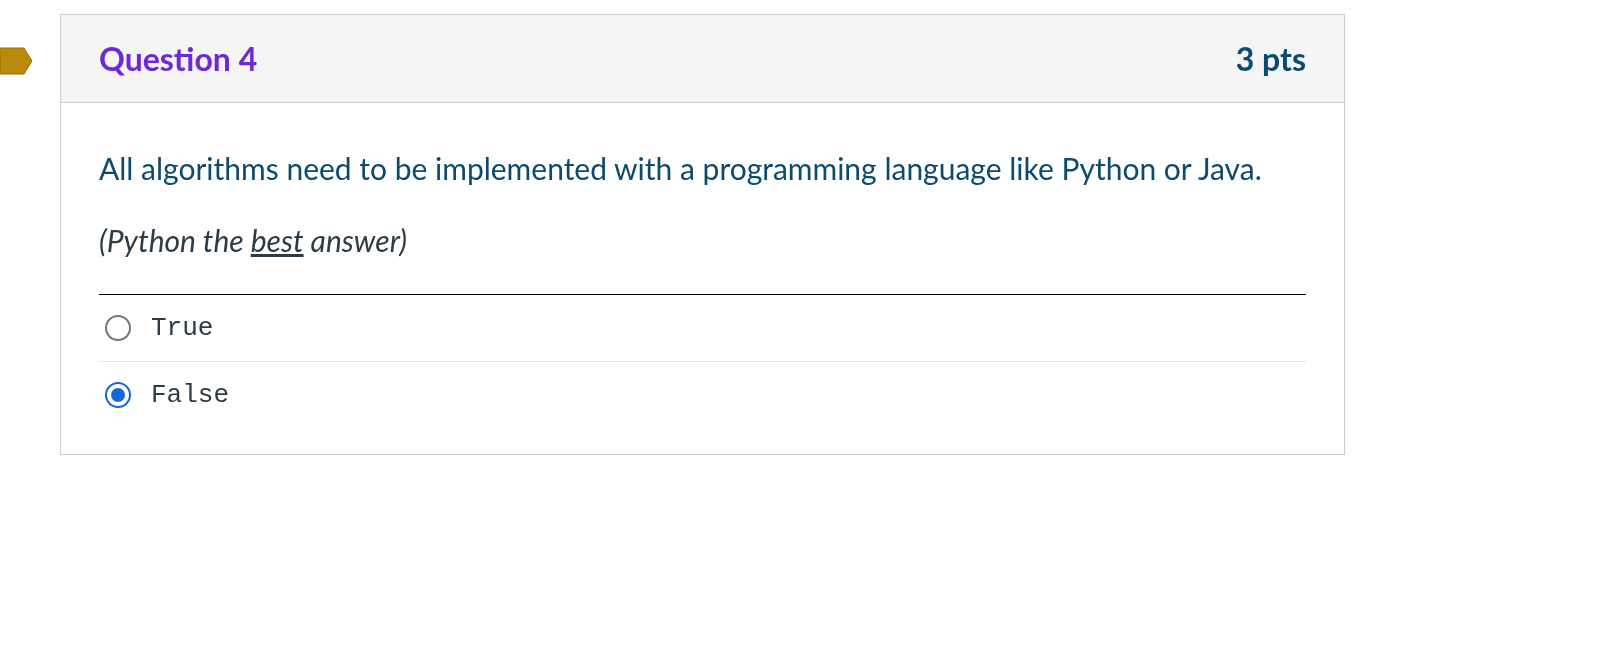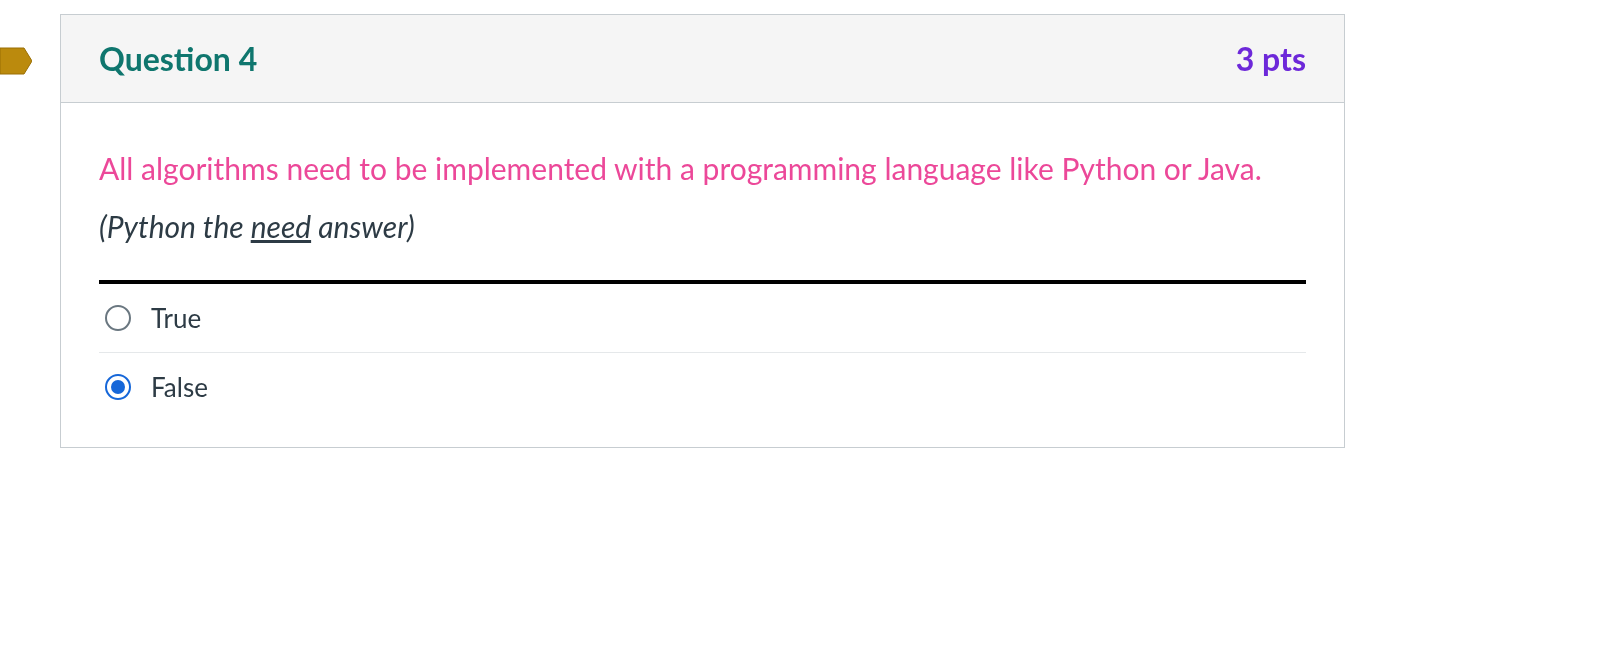--- a/index.html
+++ b/index.html
@@ -34,47 +34,48 @@
       display: flex;
       justify-content: space-between;
       align-items: center;
       background: #f5f5f5;
       border-bottom: 1px solid #c7cdd1;
       padding: 24px 38px;
     }
     .question-title {
       font-size: 32px;
       font-weight: 700;
-      color: #0f766e;
+      color: #6d28d9;
     }
     .question-points {
       font-size: 32px;
       font-weight: 700;
-      color: #6d28d9;
+      color: #0c4a6e;
     }
     .question-body {
       padding: 42px 38px 26px 38px;
     }
     .question-text {
       font-size: 30px;
       line-height: 1.55;
-      color: #ec4899;
-      margin-bottom: 16px;
+      color: #0c4a6e;
+      margin-bottom: 30px;
     }
     .question-hint {
       font-size: 30px;
       font-style: italic;
       color: #2d3b45;
       margin-bottom: 36px;
     }
     .question-hint .underline {
       text-decoration: underline;
     }
     .answer-list {
-      border-top: 4px solid #000000;
+      border-top: 1px solid #000000;
+      font-family: Liberation Mono, monospace;
     }
     .answer-item {
       display: flex;
       align-items: center;
       border-bottom: 1px solid #e5e8ea;
       padding: 18px 6px;
       gap: 20px;
     }
     .answer-item:last-child {
       border-bottom: none;
@@ -116,21 +117,21 @@
 </div>
 
 <div class="question-card">
   <div class="question-header">
     <div class="question-title">Question 4</div>
     <div class="question-points">3 pts</div>
   </div>
   <div class="question-body">
     <p class="question-text">All algorithms need to be implemented with a programming language like Python or Java.</p>
     <p class="question-hint">
-      <span>(Python the </span><span class="underline">need</span><span> answer)</span>
+      <span>(Python the </span><span class="underline">best</span><span> answer)</span>
     </p>
     <div class="answer-list">
       <div class="answer-item">
         <span class="radio"></span>
         <span class="answer-label">True</span>
       </div>
       <div class="answer-item">
         <span class="radio selected"></span>
         <span class="answer-label">False</span>
       </div>

